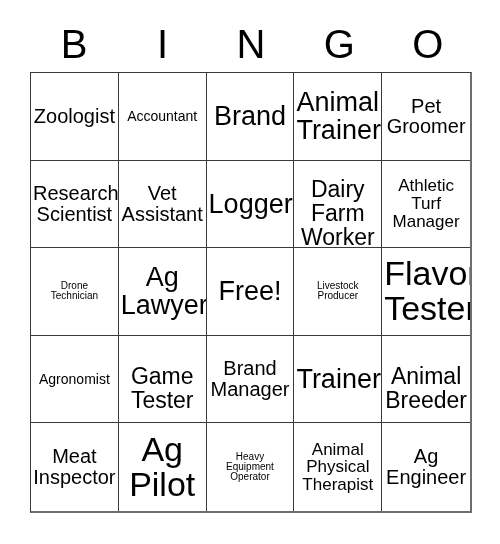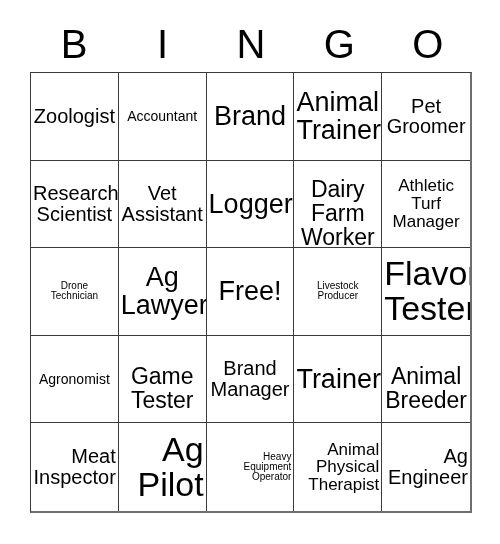--- a/index.html
+++ b/index.html
@@ -65,21 +65,20 @@
     text-align: center;
     padding: 1px 2px;
     overflow: hidden;
     background: #ffffff;
   }
   .cell:nth-child(5n) {
     border-right: none;
   }
   .cell:nth-child(n+21) {
     border-bottom: none;
-    text-align: right;
   }
   .cell-text {
     display: block;
     width: 100%;
     line-height: 1.04;
     color: #000000;
     word-break: normal;
     white-space: pre-line;
   }
   .fs-xxl { font-size: 34px; }

